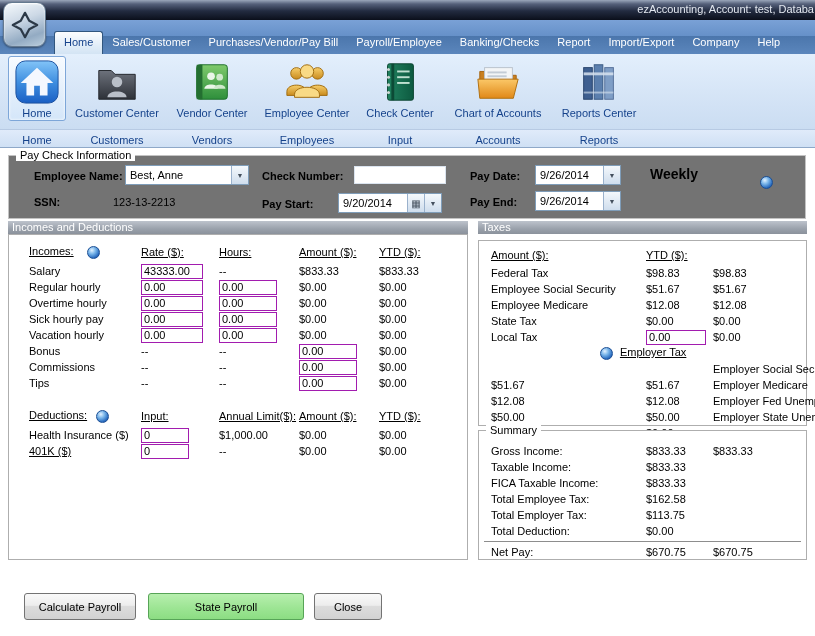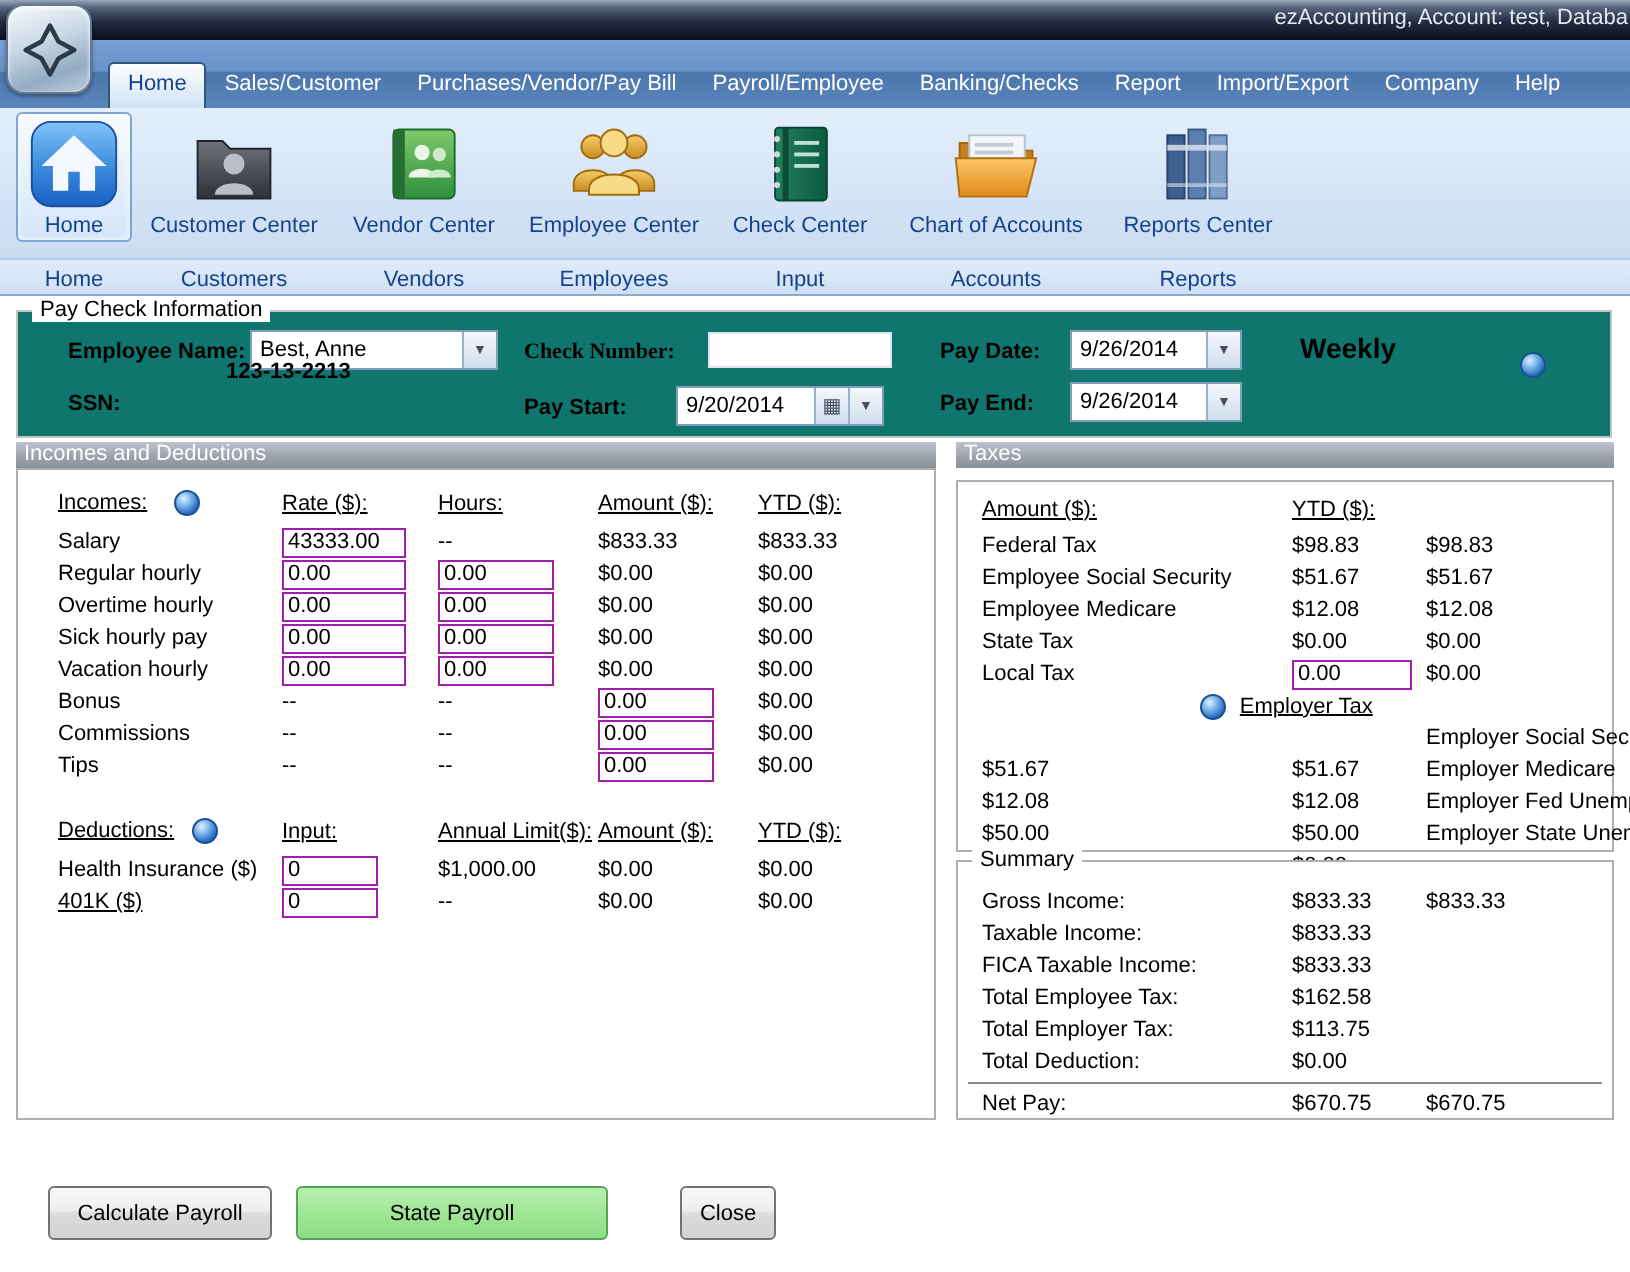--- a/index.html
+++ b/index.html
@@ -37,21 +37,21 @@
   .tool-item { position:relative; display:flex; flex-direction:column; align-items:center; height:92px; cursor:pointer; }
   .tool-box { display:flex; flex-direction:column; align-items:center; padding:2px 5px 1px 5px;
     border:1px solid transparent; border-radius:3px; }
   .tool-box.selected { border-color:#7da6d8; background:linear-gradient(180deg,#f7fbff 0%,#e2eefb 60%,#d4e6f9 100%);
     box-shadow:inset 0 0 3px #ffffff; }
   .tool-icon { width:46px; height:46px; display:block; }
   .tool-title { font-size:11px; color:#15428b; white-space:nowrap; margin-top:2px; }
   .tool-sub { position:absolute; bottom:2px; font-size:11px; color:#15428b; white-space:nowrap; }
 
   
-  .gb { position:absolute; border:1px solid #c3c3c3; background:#0f766e; }
+  .gb { position:absolute; border:1px solid #c3c3c3; background:#737373; }
   .gb-label { position:absolute; left:7px; top:-7px; background:#fff; padding:0 4px; font-size:11px; white-space:nowrap; }
   .panel { position:absolute; border:1px solid #aeaeae; background:#fff; }
   .secbar { position:absolute; height:13px; line-height:13px; color:#fff; font-size:11px; padding-left:4px;
     background:linear-gradient(180deg,#bdc3cc 0%,#9aa1ab 60%,#8b929c 100%); }
 
   .flabel { position:absolute; font-weight:bold; white-space:nowrap; }
   .fvalue { position:absolute; white-space:nowrap; }
 
   
   .combo { position:absolute; height:20px; background:#fff; border:1px solid #7f9db9; display:flex; align-items:center; cursor:pointer; }
@@ -258,34 +258,34 @@
 
   <div class="gb" style="left:8px; top:155px; width:798px; height:64px;">
     <span class="gb-label">Pay Check Information</span>
 
     <span class="flabel" style="left:25px; top:14px;">Employee Name:</span>
     <div class="combo" style="left:116px; top:9px; width:124px;">
       <span class="val">Best, Anne</span>
       <span class="arrowbox">▼</span>
     </div>
 
-    <span class="flabel" style="left:253px; top:14px;font-family:Liberation Serif, serif;">Check Number:</span>
+    <span class="flabel" style="left:253px; top:14px;">Check Number:</span>
     <input class="tin" style="position: absolute; left: 345px; top: 10px; width: 92px; height: 18px; border-color: rgb(219, 228, 239);" value="">
 
     <span class="flabel" style="left:461px; top:14px;">Pay Date:</span>
     <div class="combo" style="left:526px; top:9px; width:86px;">
       <span class="val">9/26/2014</span>
       <span class="arrowbox">▼</span>
     </div>
 
     <span class="fvalue" style="left:641px; top:10px; font-weight:bold; font-size:14px;">Weekly</span>
     <span class="globe" style="position:absolute; left:751px; top:20px;"></span>
 
     <span class="flabel" style="left:25px; top:40px;">SSN:</span>
-    <span class="fvalue" style="left:104px; top:24px;font-weight:bold;">123-13-2213</span>
+    <span class="fvalue" style="left:104px; top:40px;">123-13-2213</span>
 
     <span class="flabel" style="left:253px; top:42px;">Pay Start:</span>
     <div class="combo" style="left:329px; top:37px; width:104px;">
       <span class="val">9/20/2014</span>
       <span class="calbox">▦</span>
       <span class="arrowbox">▼</span>
     </div>
 
     <span class="flabel" style="left:461px; top:40px;">Pay End:</span>
     <div class="combo" style="left:526px; top:35px; width:86px;">
@@ -475,15 +475,15 @@
 
     <div class="grid3 rows" style="top:113px;">
       <div class="cell">Net Pay:</div>
       <div class="cell">$670.75</div>
       <div class="cell">$670.75</div>
     </div>
   </div>
 
   <button class="btn" style="left:24px; top:593px; width:112px;">Calculate Payroll</button>
   <button class="btn green" style="left:148px; top:593px; width:156px;">State Payroll</button>
-  <button class="btn" style="left:340px; top:593px; width:48px;">Close</button>
+  <button class="btn" style="left:314px; top:593px; width:68px;">Close</button>
 
 </div>
 
 </body></html>

